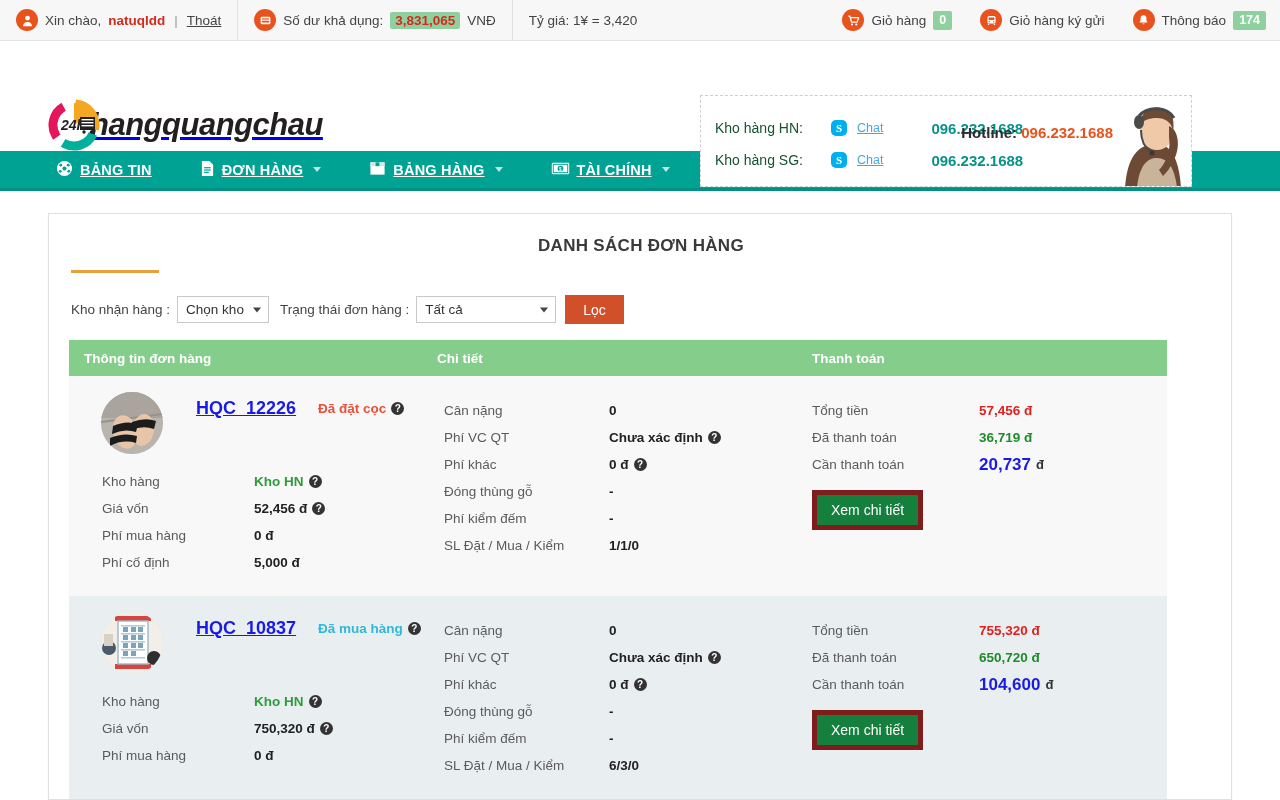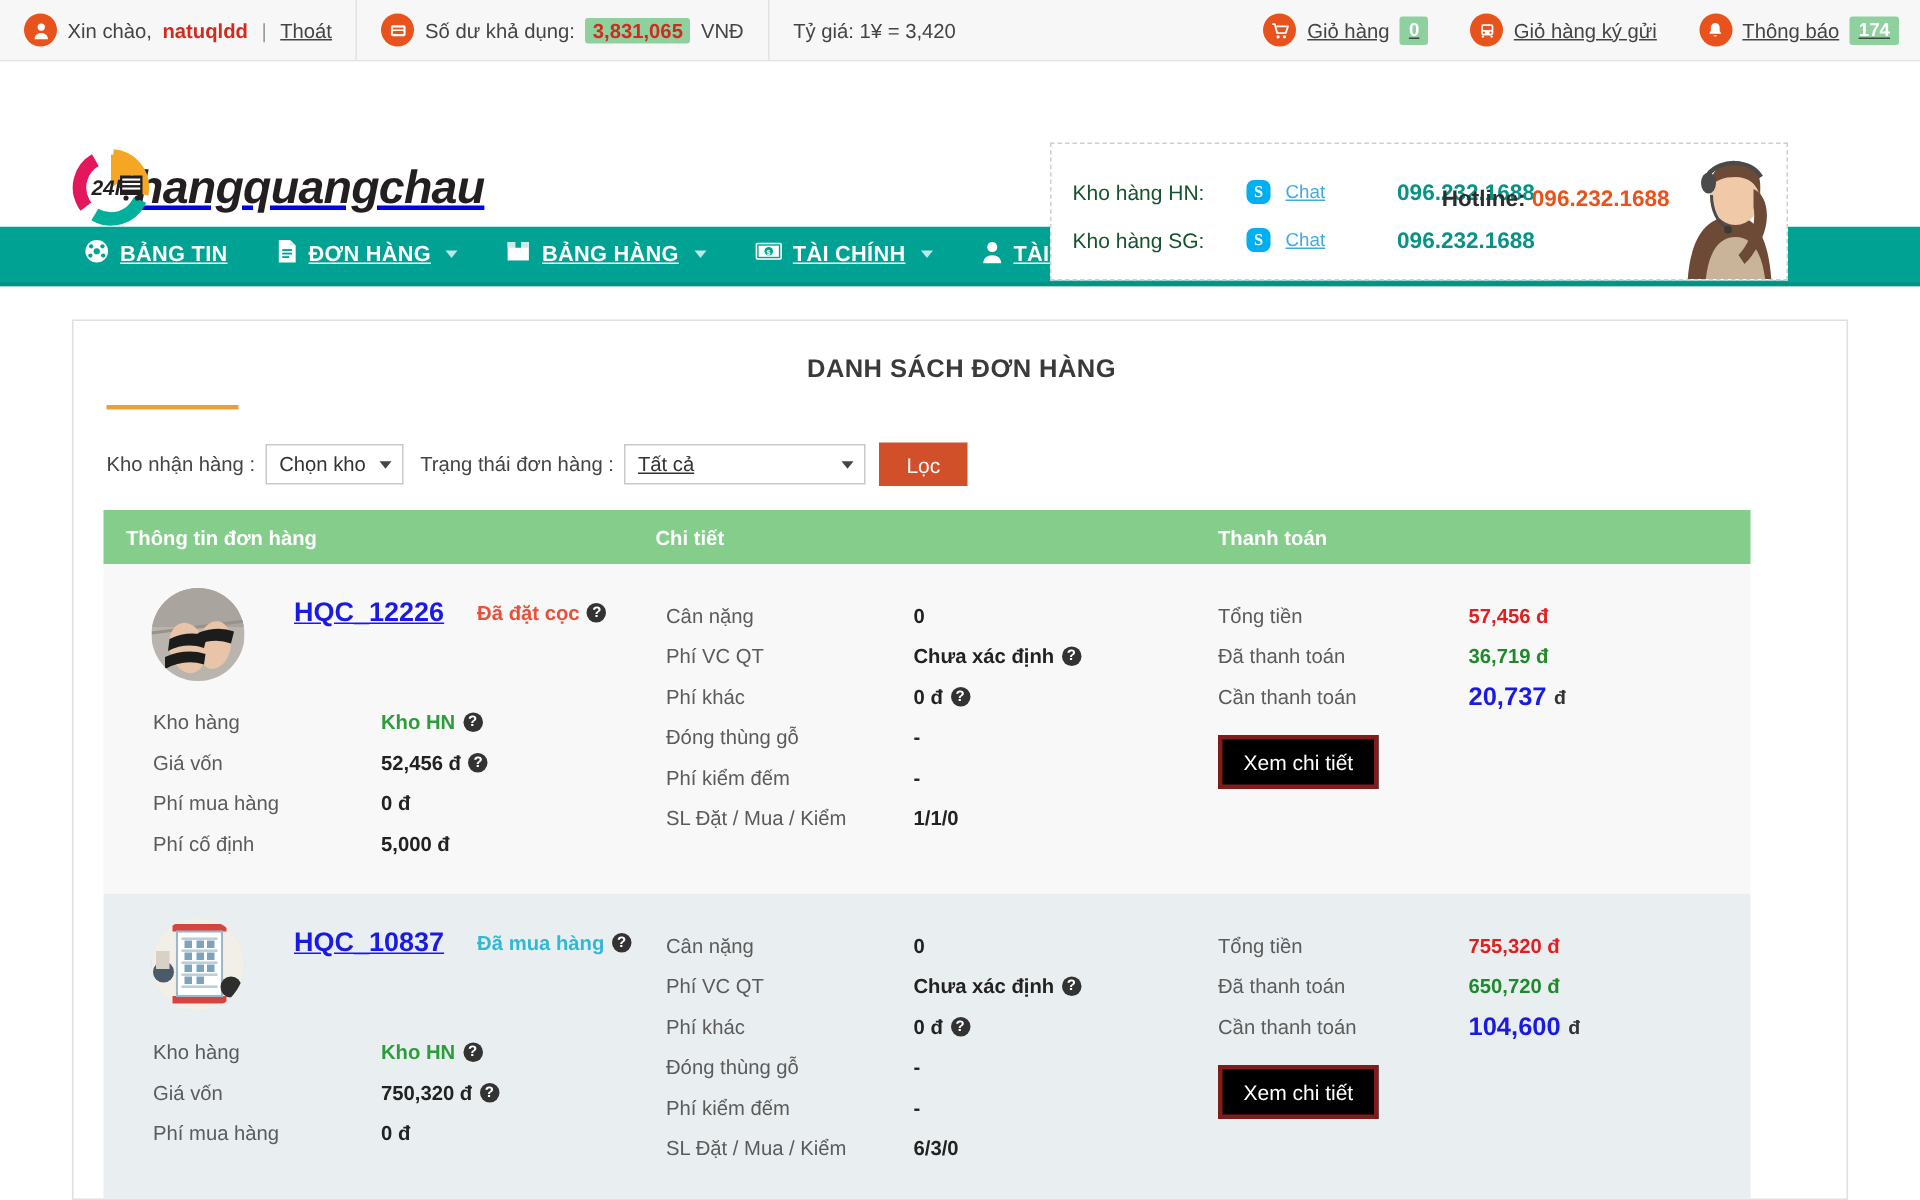--- a/index.html
+++ b/index.html
@@ -27,21 +27,20 @@
     gap: 7px;
     padding: 0 16px;
     border-right: 1px solid #e2e2e2;
     white-space: nowrap;
   }
   .tb-cell.noborder { border-right: none; }
   .tb-spacer { flex: 1; border-right: none; }
   .tb-right {
     display: flex;
     align-items: stretch;
-    text-decoration: underline;
   }
   .tb-right .tb-cell { border-right: none; padding: 0 14px; }
 
   .ico {
     width: 22px; height: 22px;
     border-radius: 50%;
     background: #e8531d;
     display: inline-flex;
     align-items: center;
     justify-content: center;
@@ -127,21 +126,21 @@
   }
 
   
   .nav {
     height: 40px;
     background: #00a294;
     border-bottom: 3px solid #009184;
     display: flex;
     align-items: center;
     padding-left: 56px;
-    gap: 0px;
+    gap: 16px;
   }
   .nav-item {
     display: flex; align-items: center; gap: 7px;
     color: #fff;
     font-size: 14.5px;
     font-weight: bold;
     padding: 0 16px;
     height: 40px;
     white-space: nowrap;
     letter-spacing: 0.2px;
@@ -221,21 +220,21 @@
   .sel-wrap .car {
     position: absolute; right: 8px; top: 50%;
     transform: translateY(-50%);
     width: 0; height: 0;
     border-left: 4px solid transparent;
     border-right: 4px solid transparent;
     border-top: 5px solid #444;
     pointer-events: none;
   }
   .sel-kho { width: 92px; }
-  .sel-status { width: 161px; text-decoration: underline; }
+  .sel-status { width: 140px; }
   .btn-loc {
     background: #d1502a;
     color: #fff;
     border: none;
     height: 29px;
     padding: 0 18px;
     font-size: 14px;
     font-family: "Liberation Sans", sans-serif;
     cursor: pointer;
     margin-left: 9px;
@@ -320,22 +319,22 @@
 
   .pay-kv .k { width: 122px; }
   .pay-kv .v { margin-left: 45px; }
   .v-red { color: #e02020 !important; }
   .v-grn { color: #1f8a2b !important; }
   .v-blue { color: #1a1ae6 !important; font-size: 17px; }
   .v-blue .unit { font-size: 13px; color: #333; font-weight: bold; }
 
   .btn-detail {
     margin: 12px 0 16px 0;
-    background: #000000;
-    border: 3px solid #7f1d1d;
+    background: #15803d;
+    border: 5px solid #7f1d1d;
     color: #fff;
     font-size: 14px;
     padding: 7px 14px;
     cursor: pointer;
     font-family: "Liberation Sans", sans-serif;
   }
 </style>
 </head>
 <body>
 

